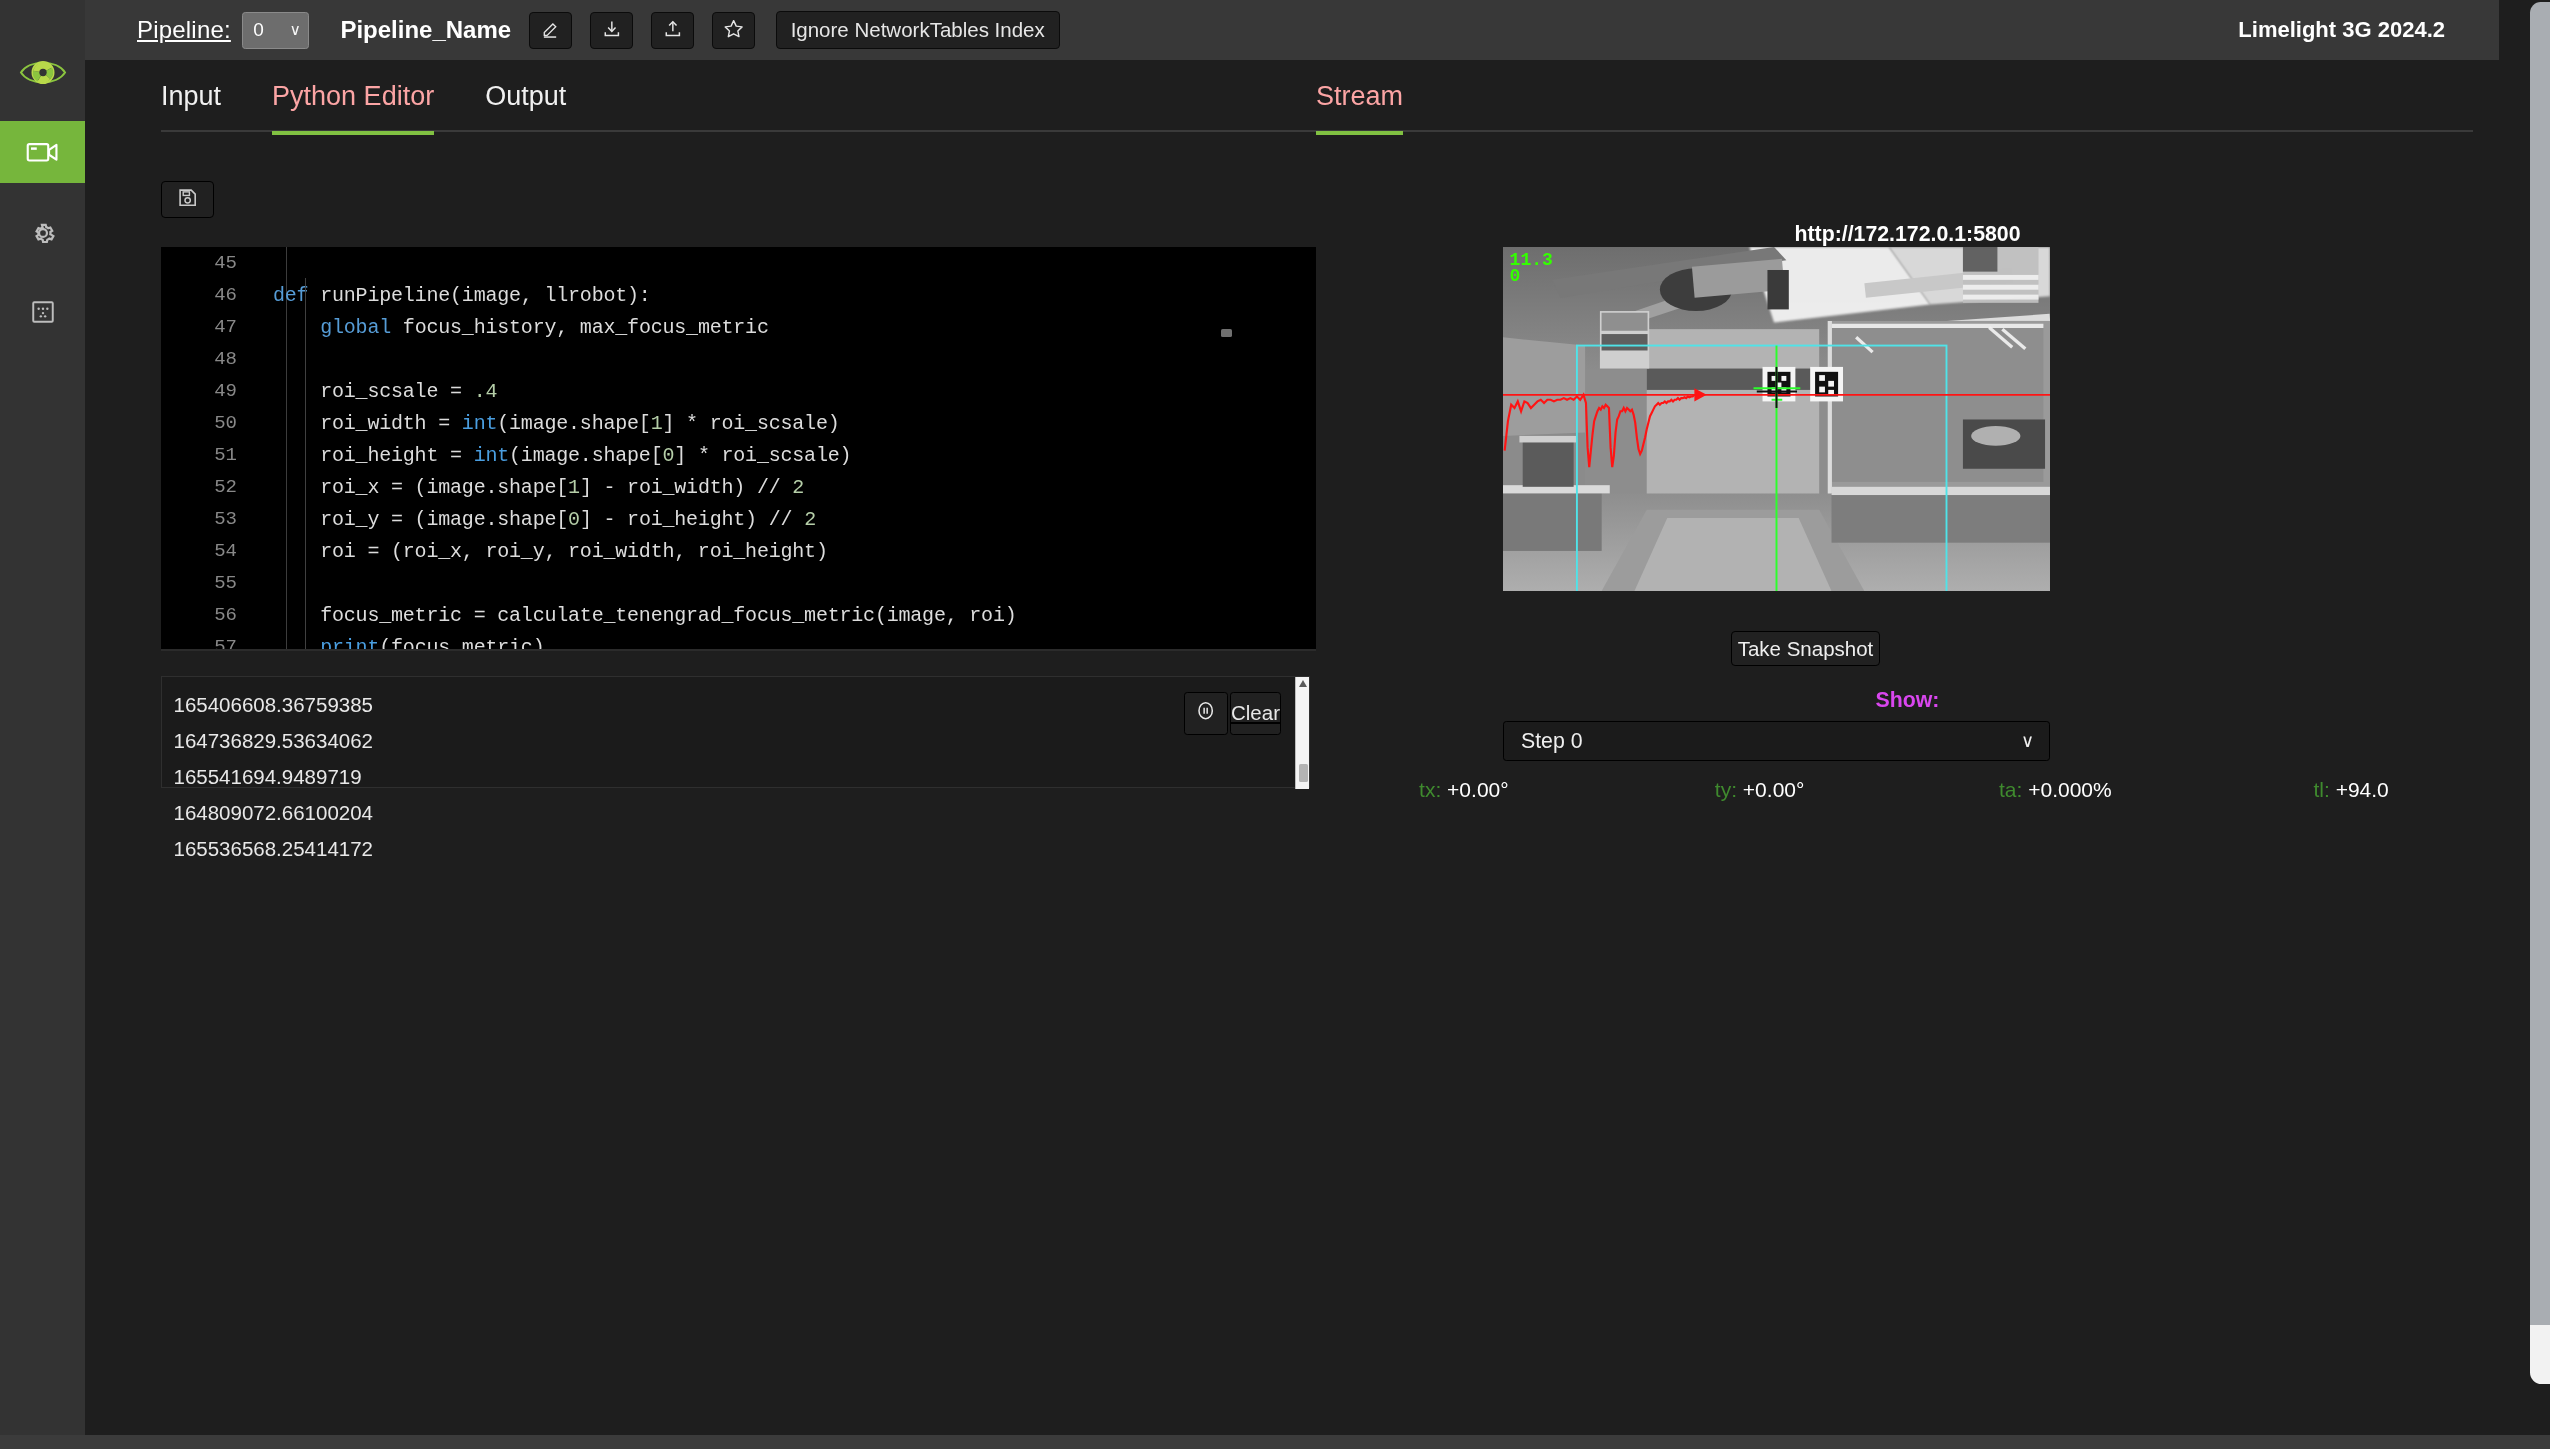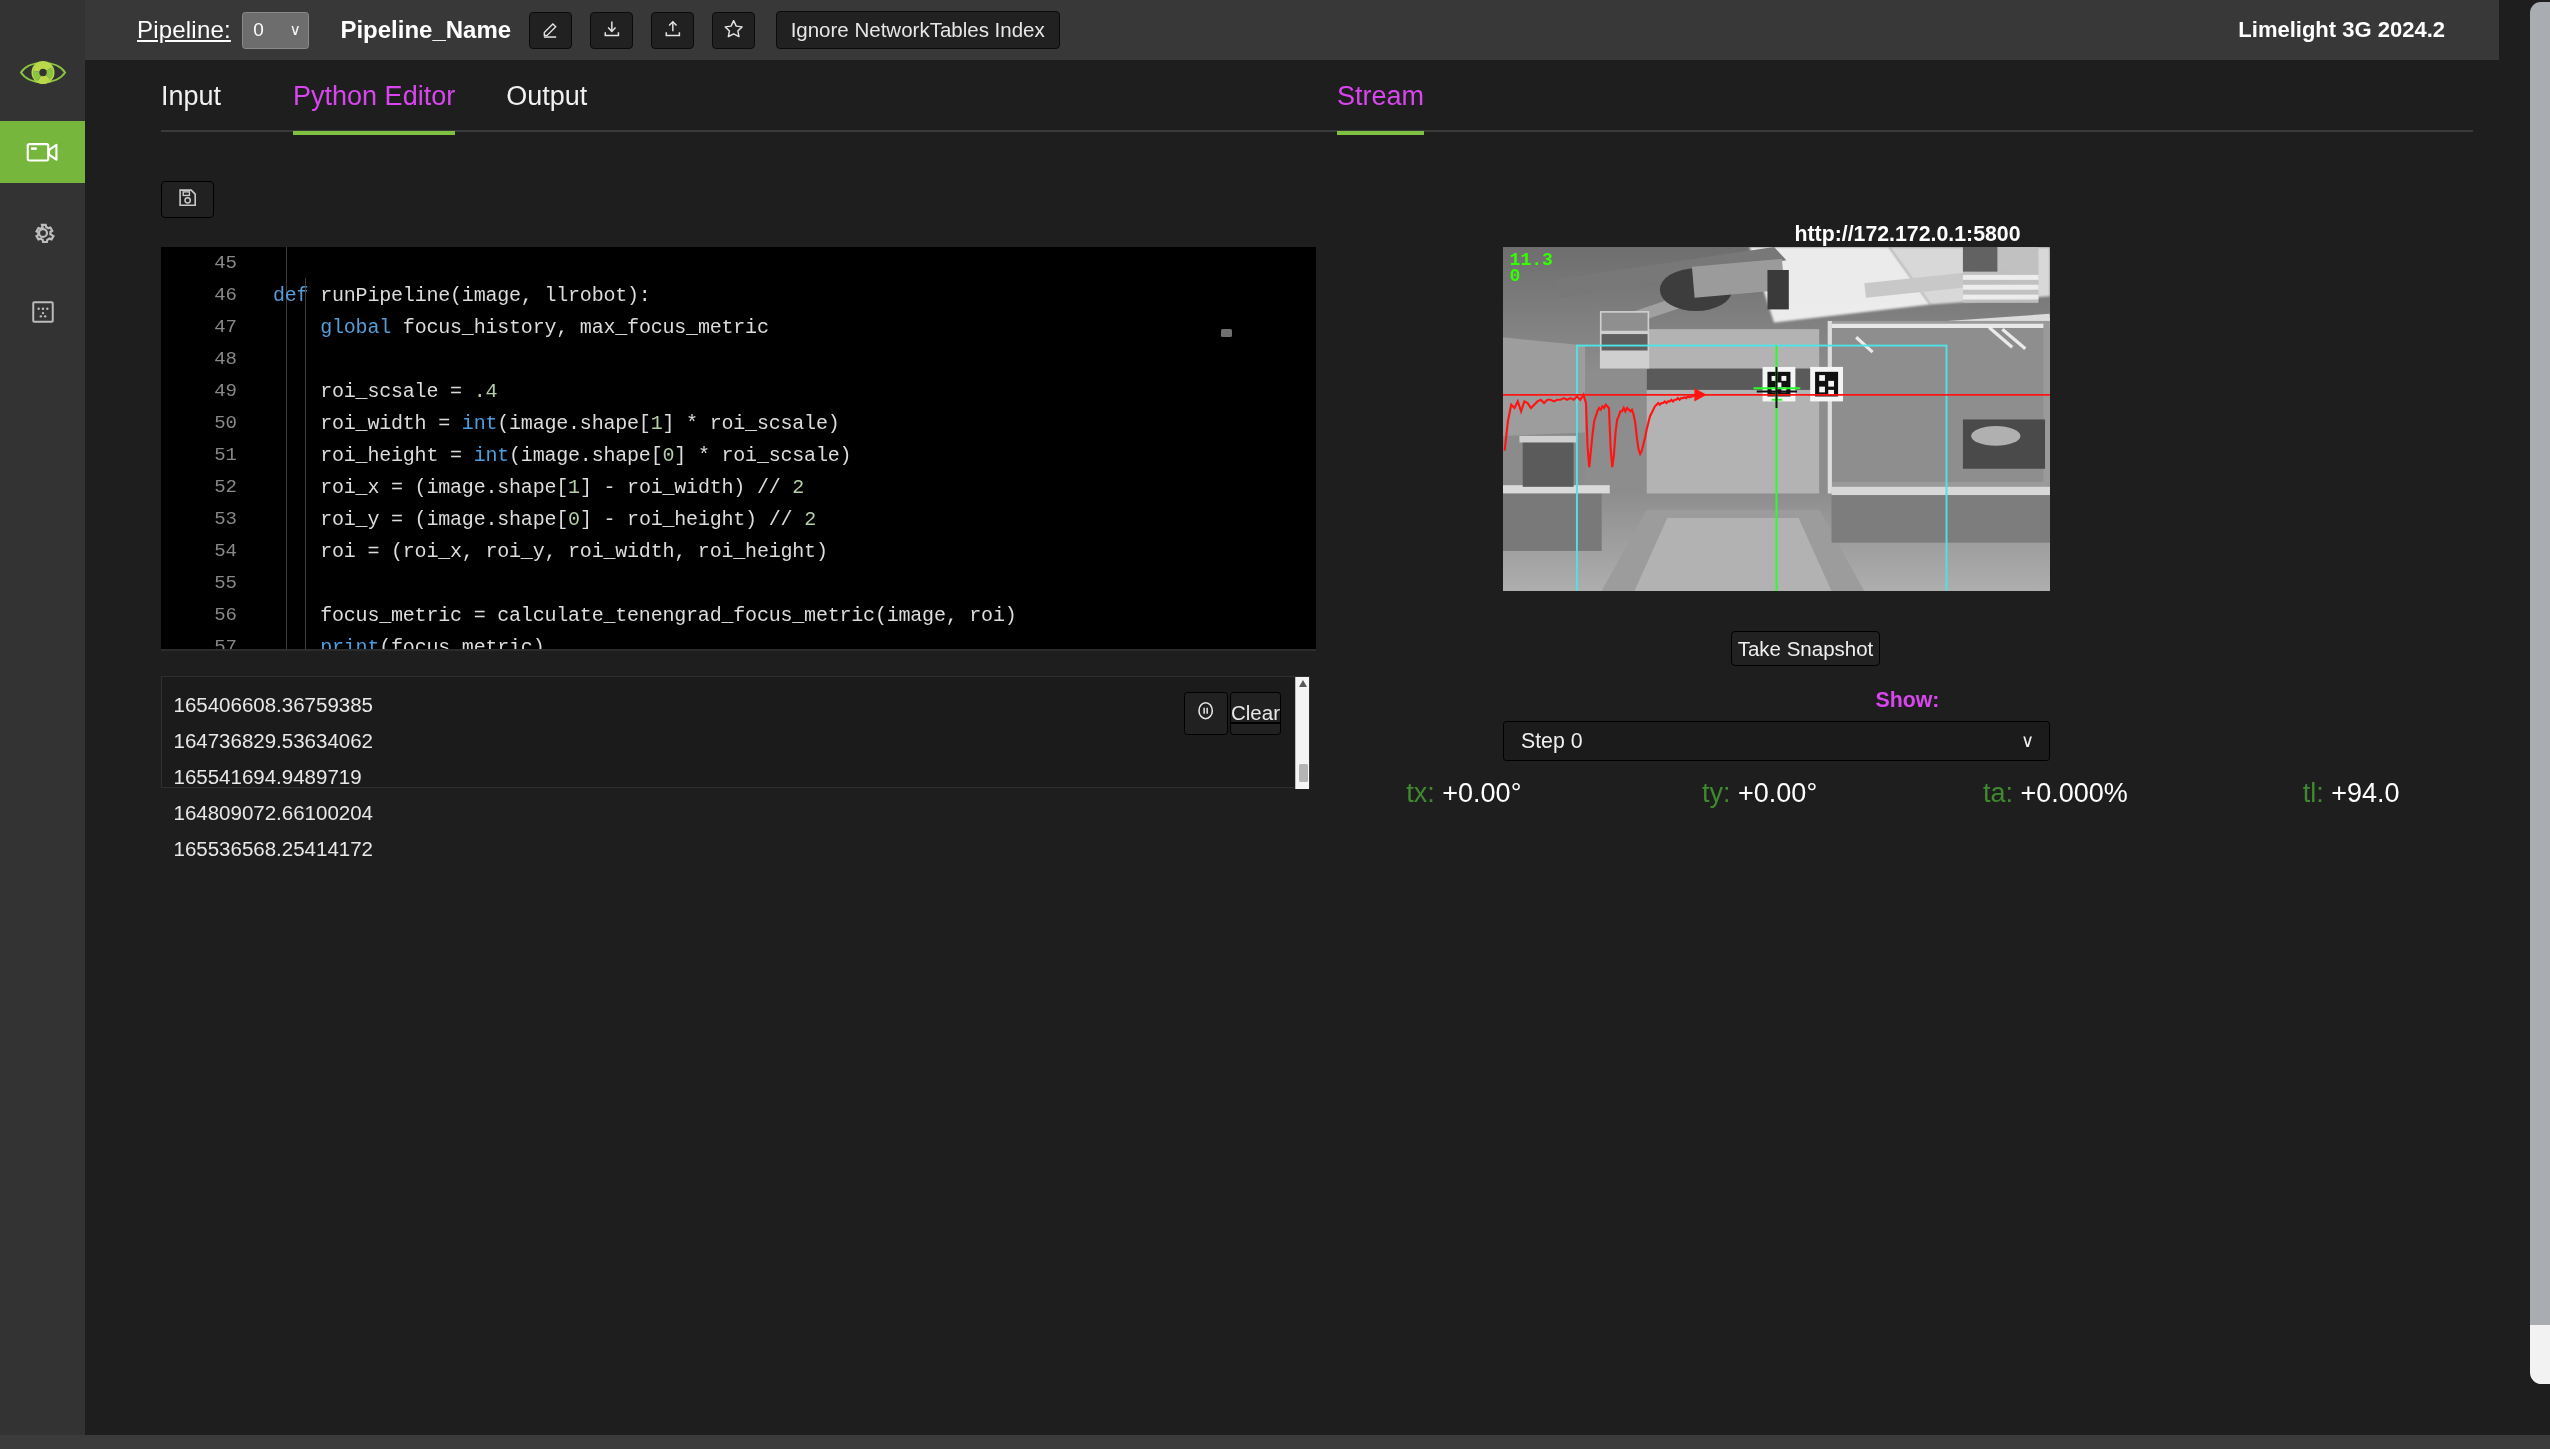--- a/index.html
+++ b/index.html
@@ -66,21 +66,21 @@
   
   #left-col { position: absolute; left: 85px; top: 60px; width: 1231px; height: 1390px; }
   #right-col { position: absolute; left: 1316px; top: 60px; width: 1183px; height: 1390px; }
 
   .tabrow { position: relative; height: 72px; }
   .tabs { position: absolute; display: flex; align-items: flex-end; height: 72px; }
   .tab {
     color: #f0f0f0; font-size: 27px; padding: 0 0 20px 0; margin-right: 51px;
     cursor: pointer; position: relative; white-space: nowrap;
   }
-  .tab.active { color: #d946ef; margin-left: 21px; }
+  .tab.active { color: #fca5a5; }
   .tab.active::after {
     content: ""; position: absolute; left: 0; right: 0; bottom: -3.3px;
     height: 4.1px; background: #81c142;
   }
   .tabline { position: absolute; left: 0; bottom: 0; height: 1.6px; background: #3a3a3a; }
 
   
   #editor-toolbar { position: absolute; left: 76px; top: 121px; }
   .save-btn {
     width: 53px; height: 37px; background: #212121; border: 0.8px solid #000;
@@ -162,21 +162,21 @@
     color: #d946ef; font-size: 21.3px; font-weight: bold;
   }
   #show-select {
     position: absolute; left: 187px; top: 661px; width: 547px; height: 40px;
     background: #1b1b1b; border: 0.8px solid #000; border-radius: 3.3px;
     display: flex; align-items: center; justify-content: space-between;
     padding: 0 14.8px 0 17px; color: #efefef; font-size: 21.3px; cursor: pointer;
   }
   #telemetry {
     position: absolute; left: 0; top: 718px; width: 1183px;
-    display: flex; font-size: 27px;
+    display: flex; font-size: 21px;
   }
   .tele { flex: 1; text-align: center; white-space: nowrap; }
   .tele .k { color: #3f8a2e; }
   .tele .v { color: #ffffff; }
 
   
   #pagescroll {
     position: absolute; right: 0; top: 0; width: 20.5px; height: 1450px;
     background: #1e1e1e;
   }

